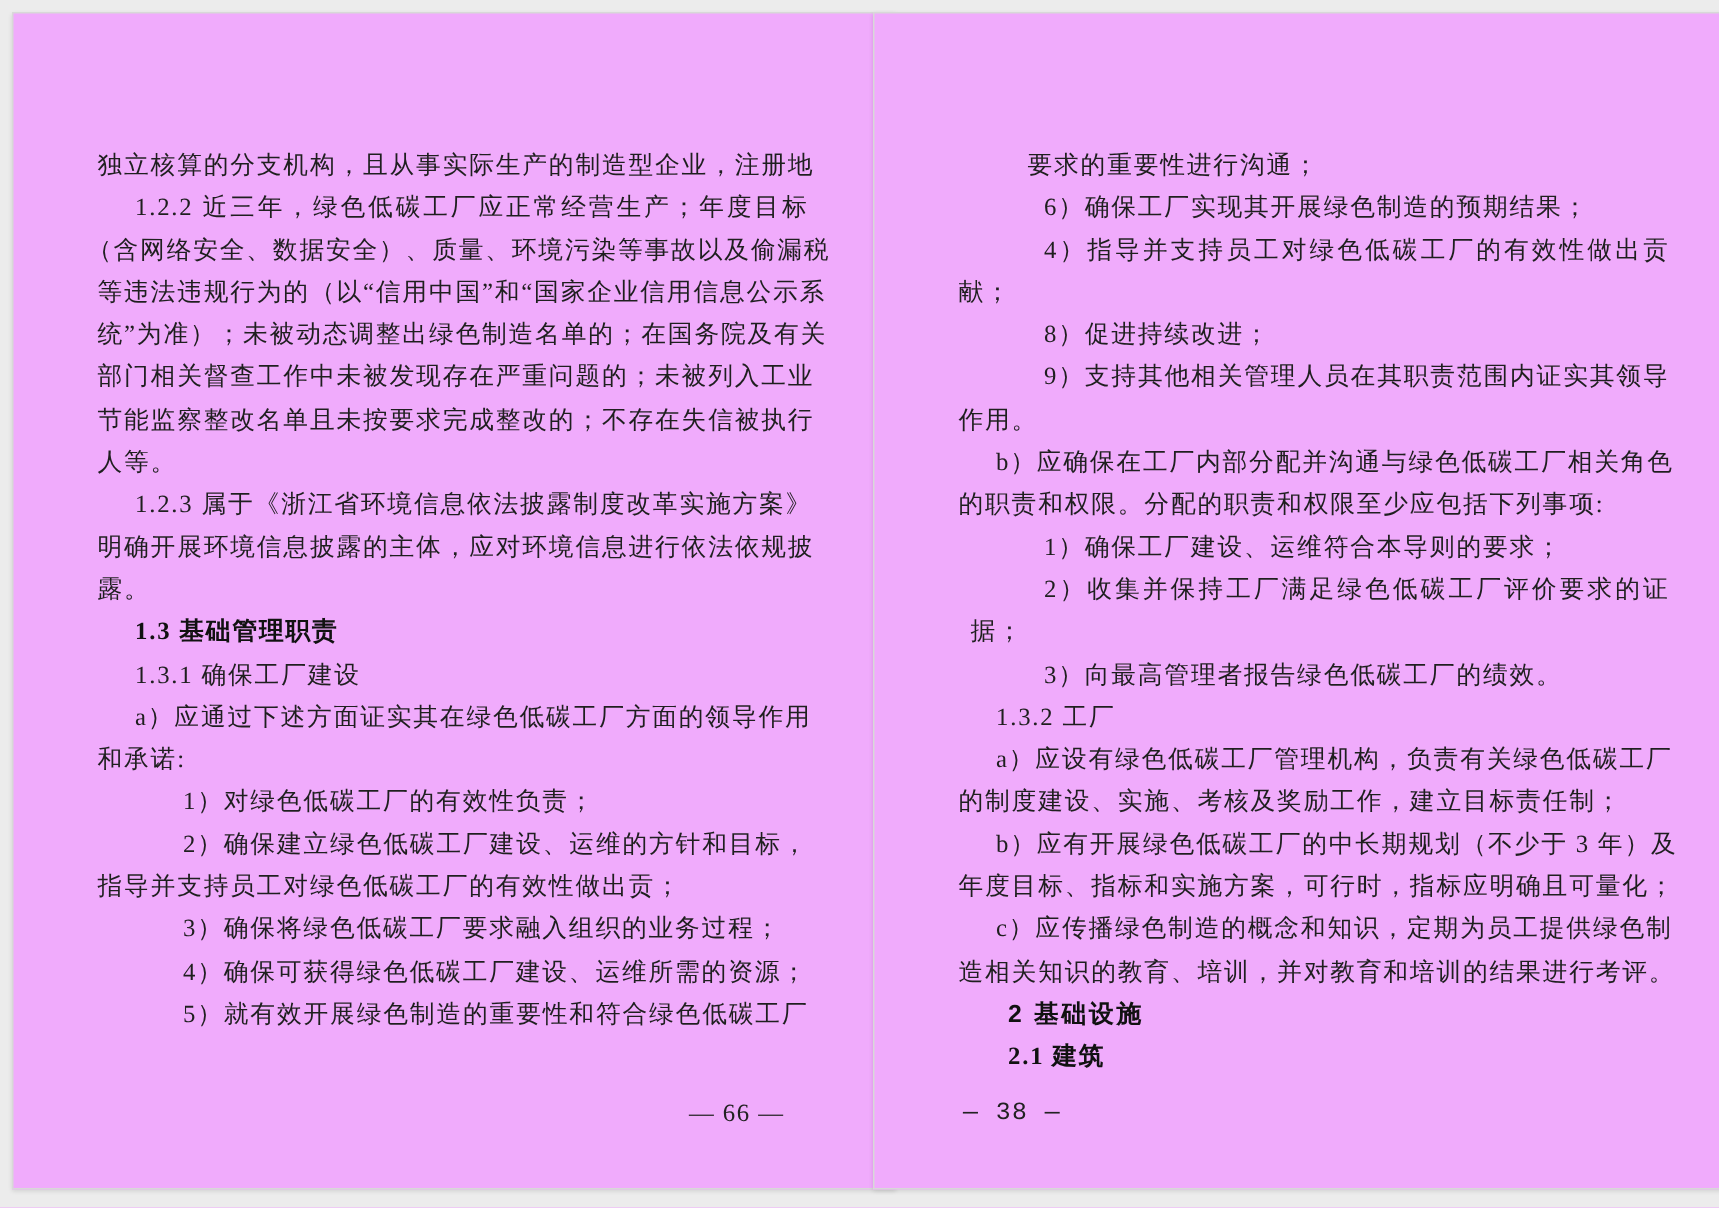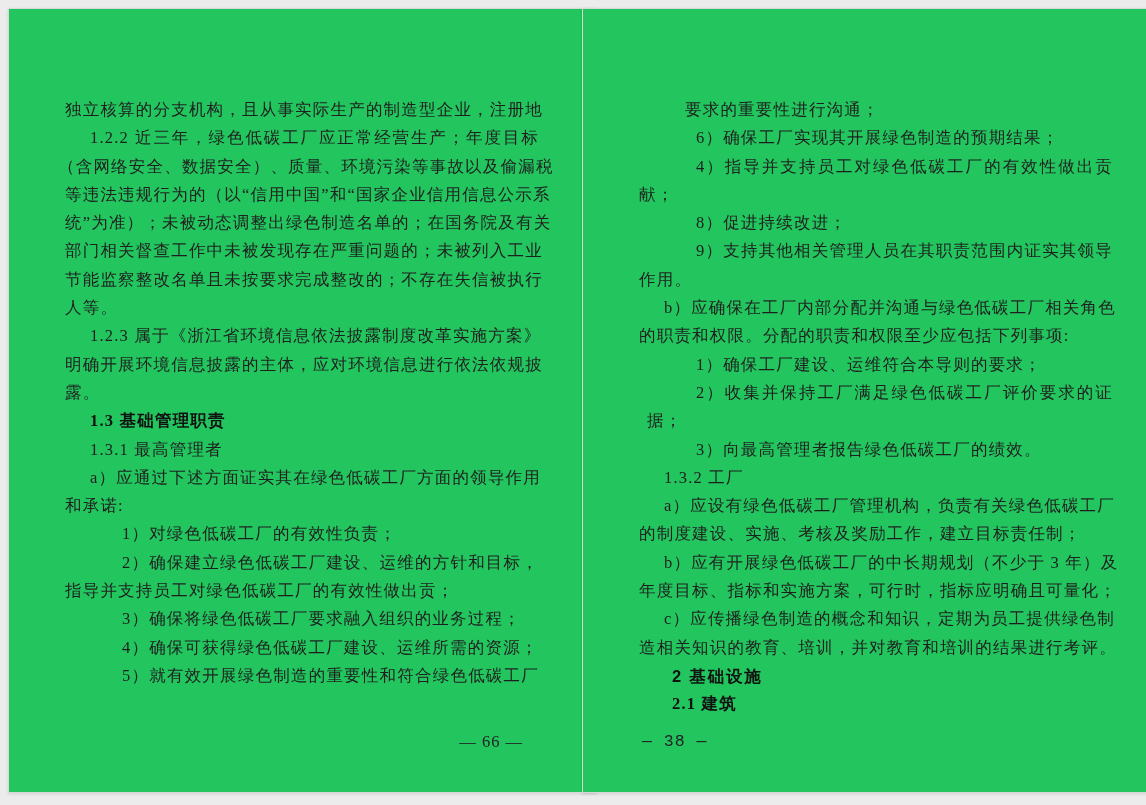--- a/index.html
+++ b/index.html
@@ -5,21 +5,21 @@
   html,body{margin:0;padding:0;}
   body{
     width:1146px;height:805px;
     background:#ececec;
     position:relative;
     font-family:"Liberation Serif","DejaVu Serif",serif;
     overflow:hidden;
   }
   .page{
     position:absolute;top:8px;width:589px;height:785px;
-    background:#22c55e;
+    background:#f0abfc;
     border:1px solid #d8d8d8;
     box-shadow:0 1px 3px rgba(0,0,0,.12);
     box-sizing:border-box;
   }
   .page-left{left:8px;}
   .page-right{left:582px;}
   .textblock{
     position:absolute;left:56px;top:87px;width:474px;
     color:#1f1f1f;
   }
@@ -63,21 +63,21 @@
         <div class="line i-h j">（含网络安全、数据安全）、质量、环境污染等事故以及偷漏税</div>
         <div class="line i-c j">等违法违规行为的（以“信用中国”和“国家企业信用信息公示系</div>
         <div class="line i-c j">统”为准）；未被动态调整出绿色制造名单的；在国务院及有关</div>
         <div class="line i-c j">部门相关督查工作中未被发现存在严重问题的；未被列入工业</div>
         <div class="line i-c j">节能监察整改名单且未按要求完成整改的；不存在失信被执行</div>
         <div class="line i-c">人等。</div>
         <div class="line i-p j">1.2.3 属于《浙江省环境信息依法披露制度改革实施方案》</div>
         <div class="line i-c j">明确开展环境信息披露的主体，应对环境信息进行依法依规披</div>
         <div class="line i-c">露。</div>
         <div class="line i-p s-bold">1.3 基础管理职责</div>
-        <div class="line i-p">1.3.1 最高管理者</div>
+        <div class="line i-p">1.3.1 确保工厂建设</div>
         <div class="line i-p j">a）应通过下述方面证实其在绿色低碳工厂方面的领导作用</div>
         <div class="line i-c">和承诺:</div>
         <div class="line i-n">1）对绿色低碳工厂的有效性负责；</div>
         <div class="line i-n j">2）确保建立绿色低碳工厂建设、运维的方针和目标，</div>
         <div class="line i-c">指导并支持员工对绿色低碳工厂的有效性做出贡；</div>
         <div class="line i-n">3）确保将绿色低碳工厂要求融入组织的业务过程；</div>
         <div class="line i-n">4）确保可获得绿色低碳工厂建设、运维所需的资源；</div>
         <div class="line i-n j">5）就有效开展绿色制造的重要性和符合绿色低碳工厂</div>
       </div>
     <div class="pagenum pn-right">— 66 —</div>

